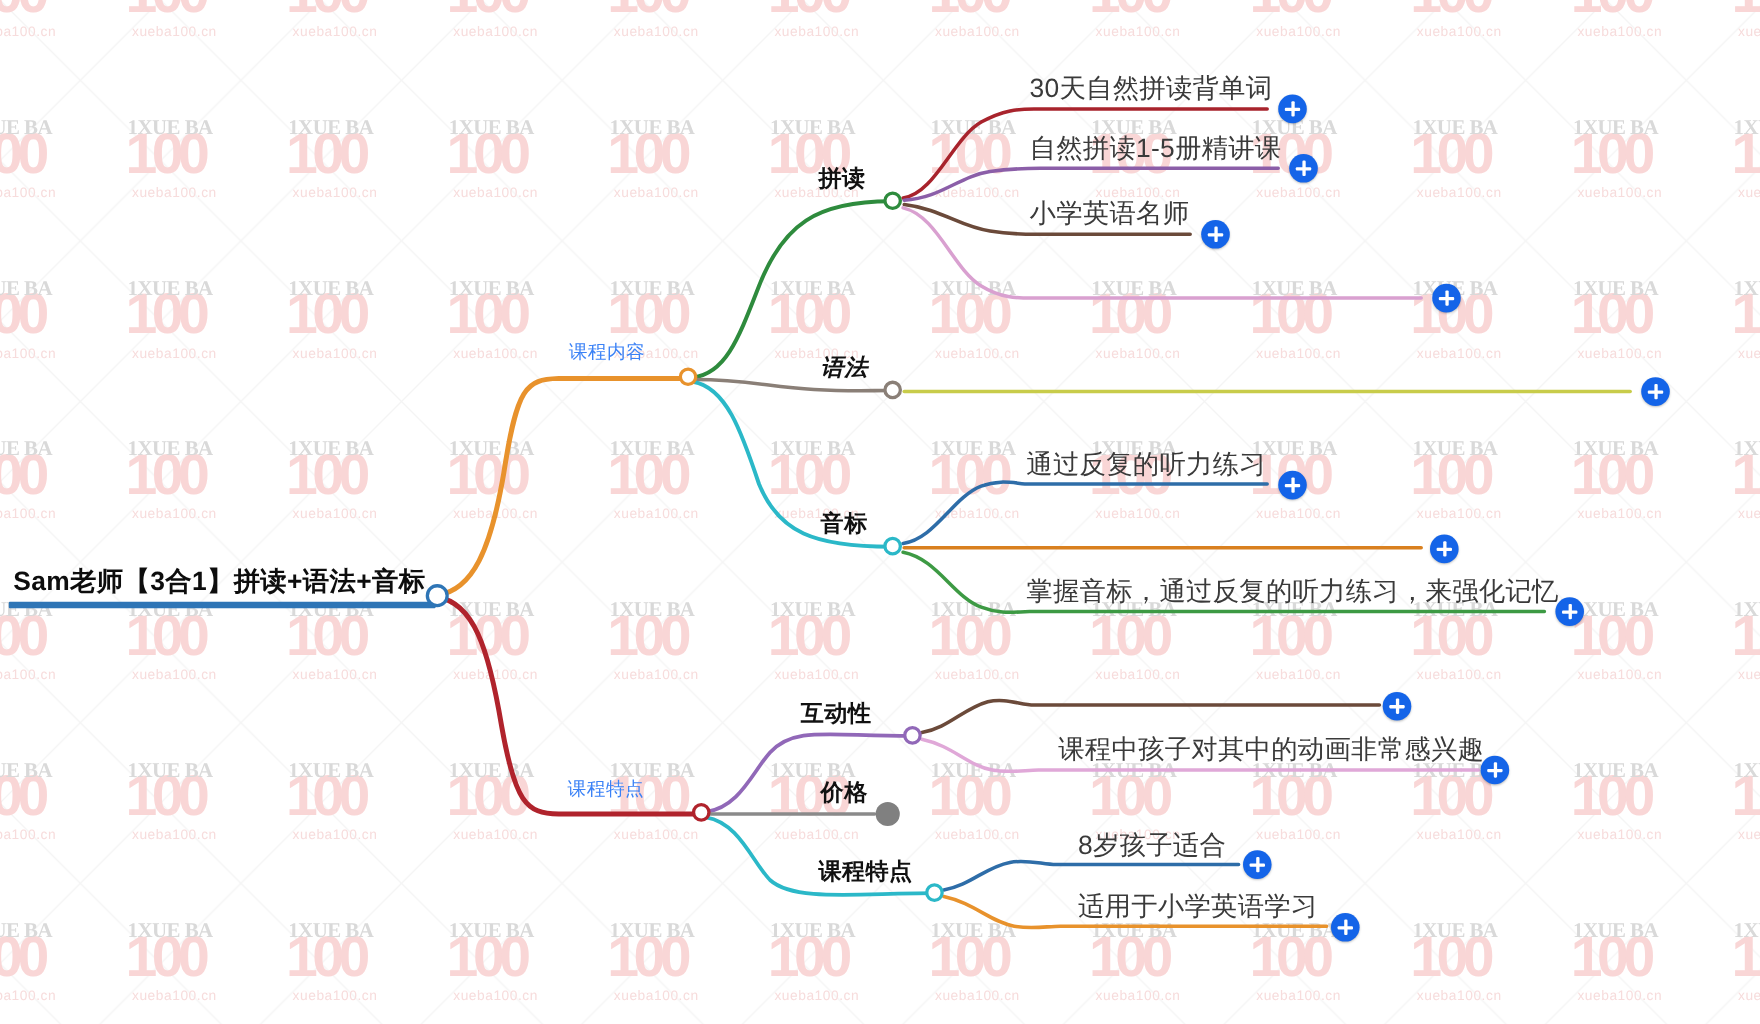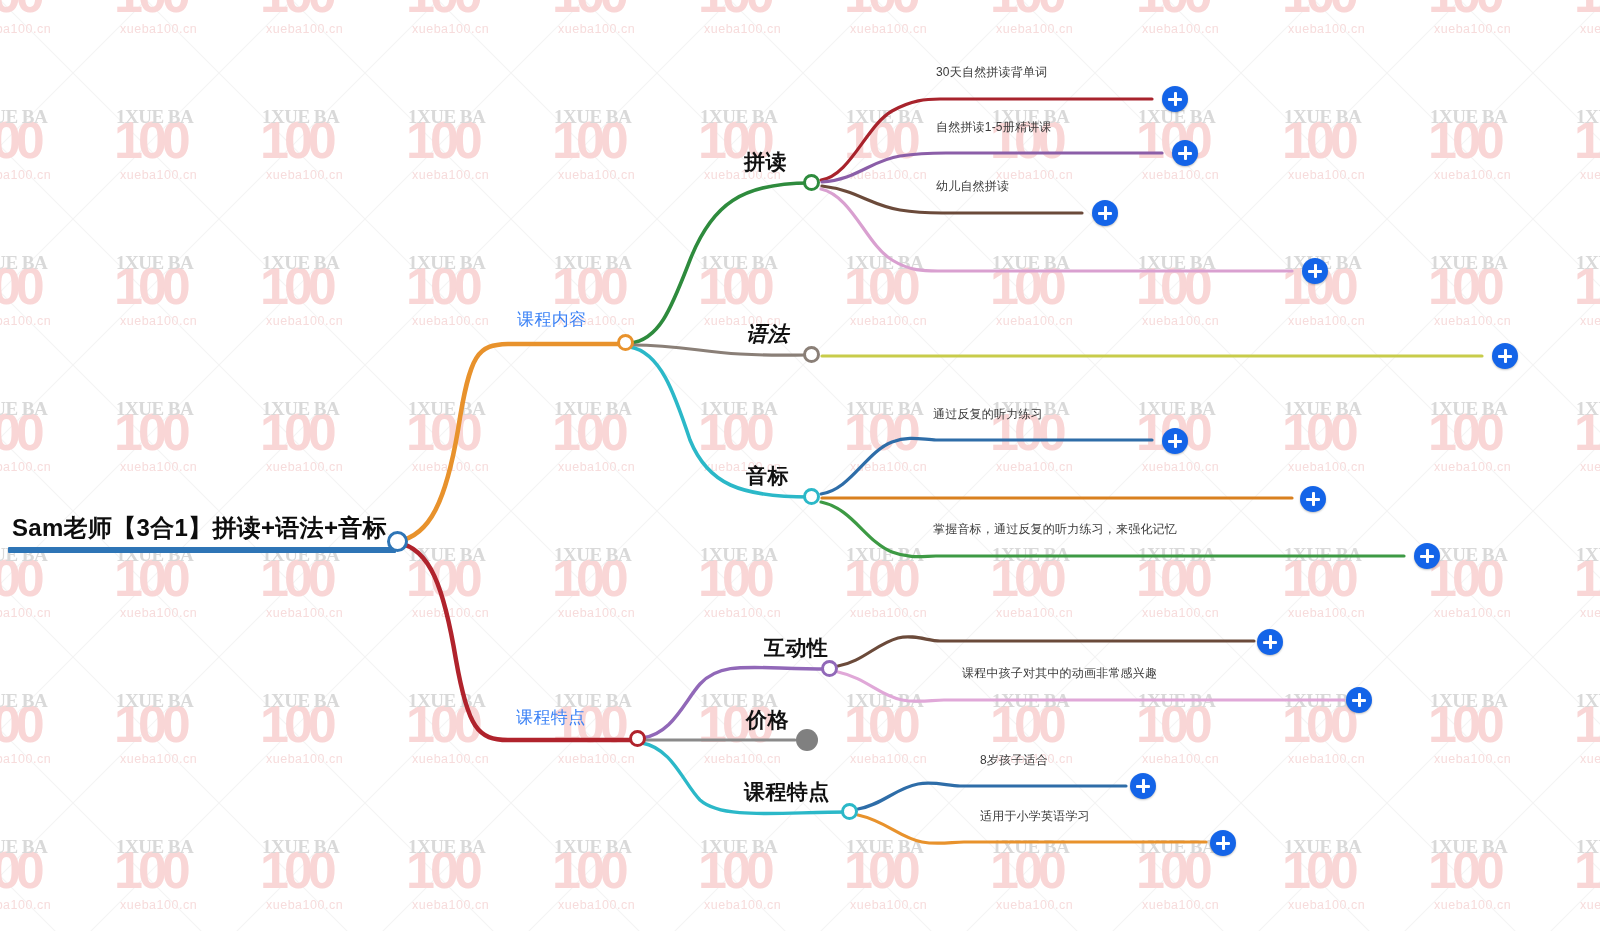--- a/index.html
+++ b/index.html
@@ -78,21 +78,21 @@
     letter-spacing: 0.4px;
     color: #3b82f6;
   }
   .lvl2 {
     font-size: 21px;
     font-weight: bold;
     letter-spacing: 0.4px;
     color: #111111;
   }
   .leaf {
-    font-size: 12px;
+    font-size: 24px;
     font-weight: normal;
     letter-spacing: 0.2px;
     color: #3a3a3a;
     text-align: center;
   }
 
   
   #root-node {
     position: absolute;
     z-index: 3;
@@ -624,36 +624,36 @@
 
   <div class="node-label lvl2" style="left:744px; top:148px;">拼读</div>
   <span class="node-dot" style="left:803px; top:174px; width:17px; height:17px; border:3px solid #2e8b3d;"></span>
 
   <div class="node-label lvl2" style="left:746px; top:320px;font-style:italic;">语法</div>
   <span class="node-dot" style="left:803px; top:346px; width:17px; height:17px; border:3px solid #8a7f77;"></span>
 
   <div class="node-label lvl2" style="left:746px; top:462px;">音标</div>
   <span class="node-dot" style="left:803px; top:488px; width:17px; height:17px; border:3px solid #2bb8c8;"></span>
 
-  <div class="node-label lvl2" style="left:764px; top:634px;">互动性</div>
+  <div class="node-label lvl2" style="left:728px; top:634px;">互动性</div>
   <span class="node-dot" style="left:821px; top:660px; width:17px; height:17px; border:3px solid #9168b8;"></span>
 
   <div class="node-label lvl2" style="left:746px; top:706px;">价格</div>
   <span class="node-dot filled" style="left:796px; top:729px; width:22px; height:22px;"></span>
 
   <div class="node-label lvl2" style="left:744px; top:778px;">课程特点</div>
   <span class="node-dot" style="left:841px; top:803px; width:17px; height:17px; border:3px solid #2bb8c8;"></span>
 
   <div class="node-label leaf" style="left:936px; top:64px;">30天自然拼读背单词</div>
   <span class="plus-btn" style="left:1162px; top:86px;"></span>
 
   <div class="node-label leaf" style="left:936px; top:119px;">自然拼读1-5册精讲课</div>
   <span class="plus-btn" style="left:1172px; top:140px;"></span>
 
-  <div class="node-label leaf" style="left:936px; top:178px;">幼儿自然拼读</div>
+  <div class="node-label leaf" style="left:936px; top:178px;">小学英语名师</div>
   <span class="plus-btn" style="left:1092px; top:200px;"></span>
 
   <span class="plus-btn" style="left:1302px; top:258px;"></span>
 
   <span class="plus-btn" style="left:1492px; top:343px;"></span>
 
   <div class="node-label leaf" style="left:933px; top:406px;">通过反复的听力练习</div>
   <span class="plus-btn" style="left:1162px; top:428px;"></span>
 
   <span class="plus-btn" style="left:1300px; top:486px;"></span>

